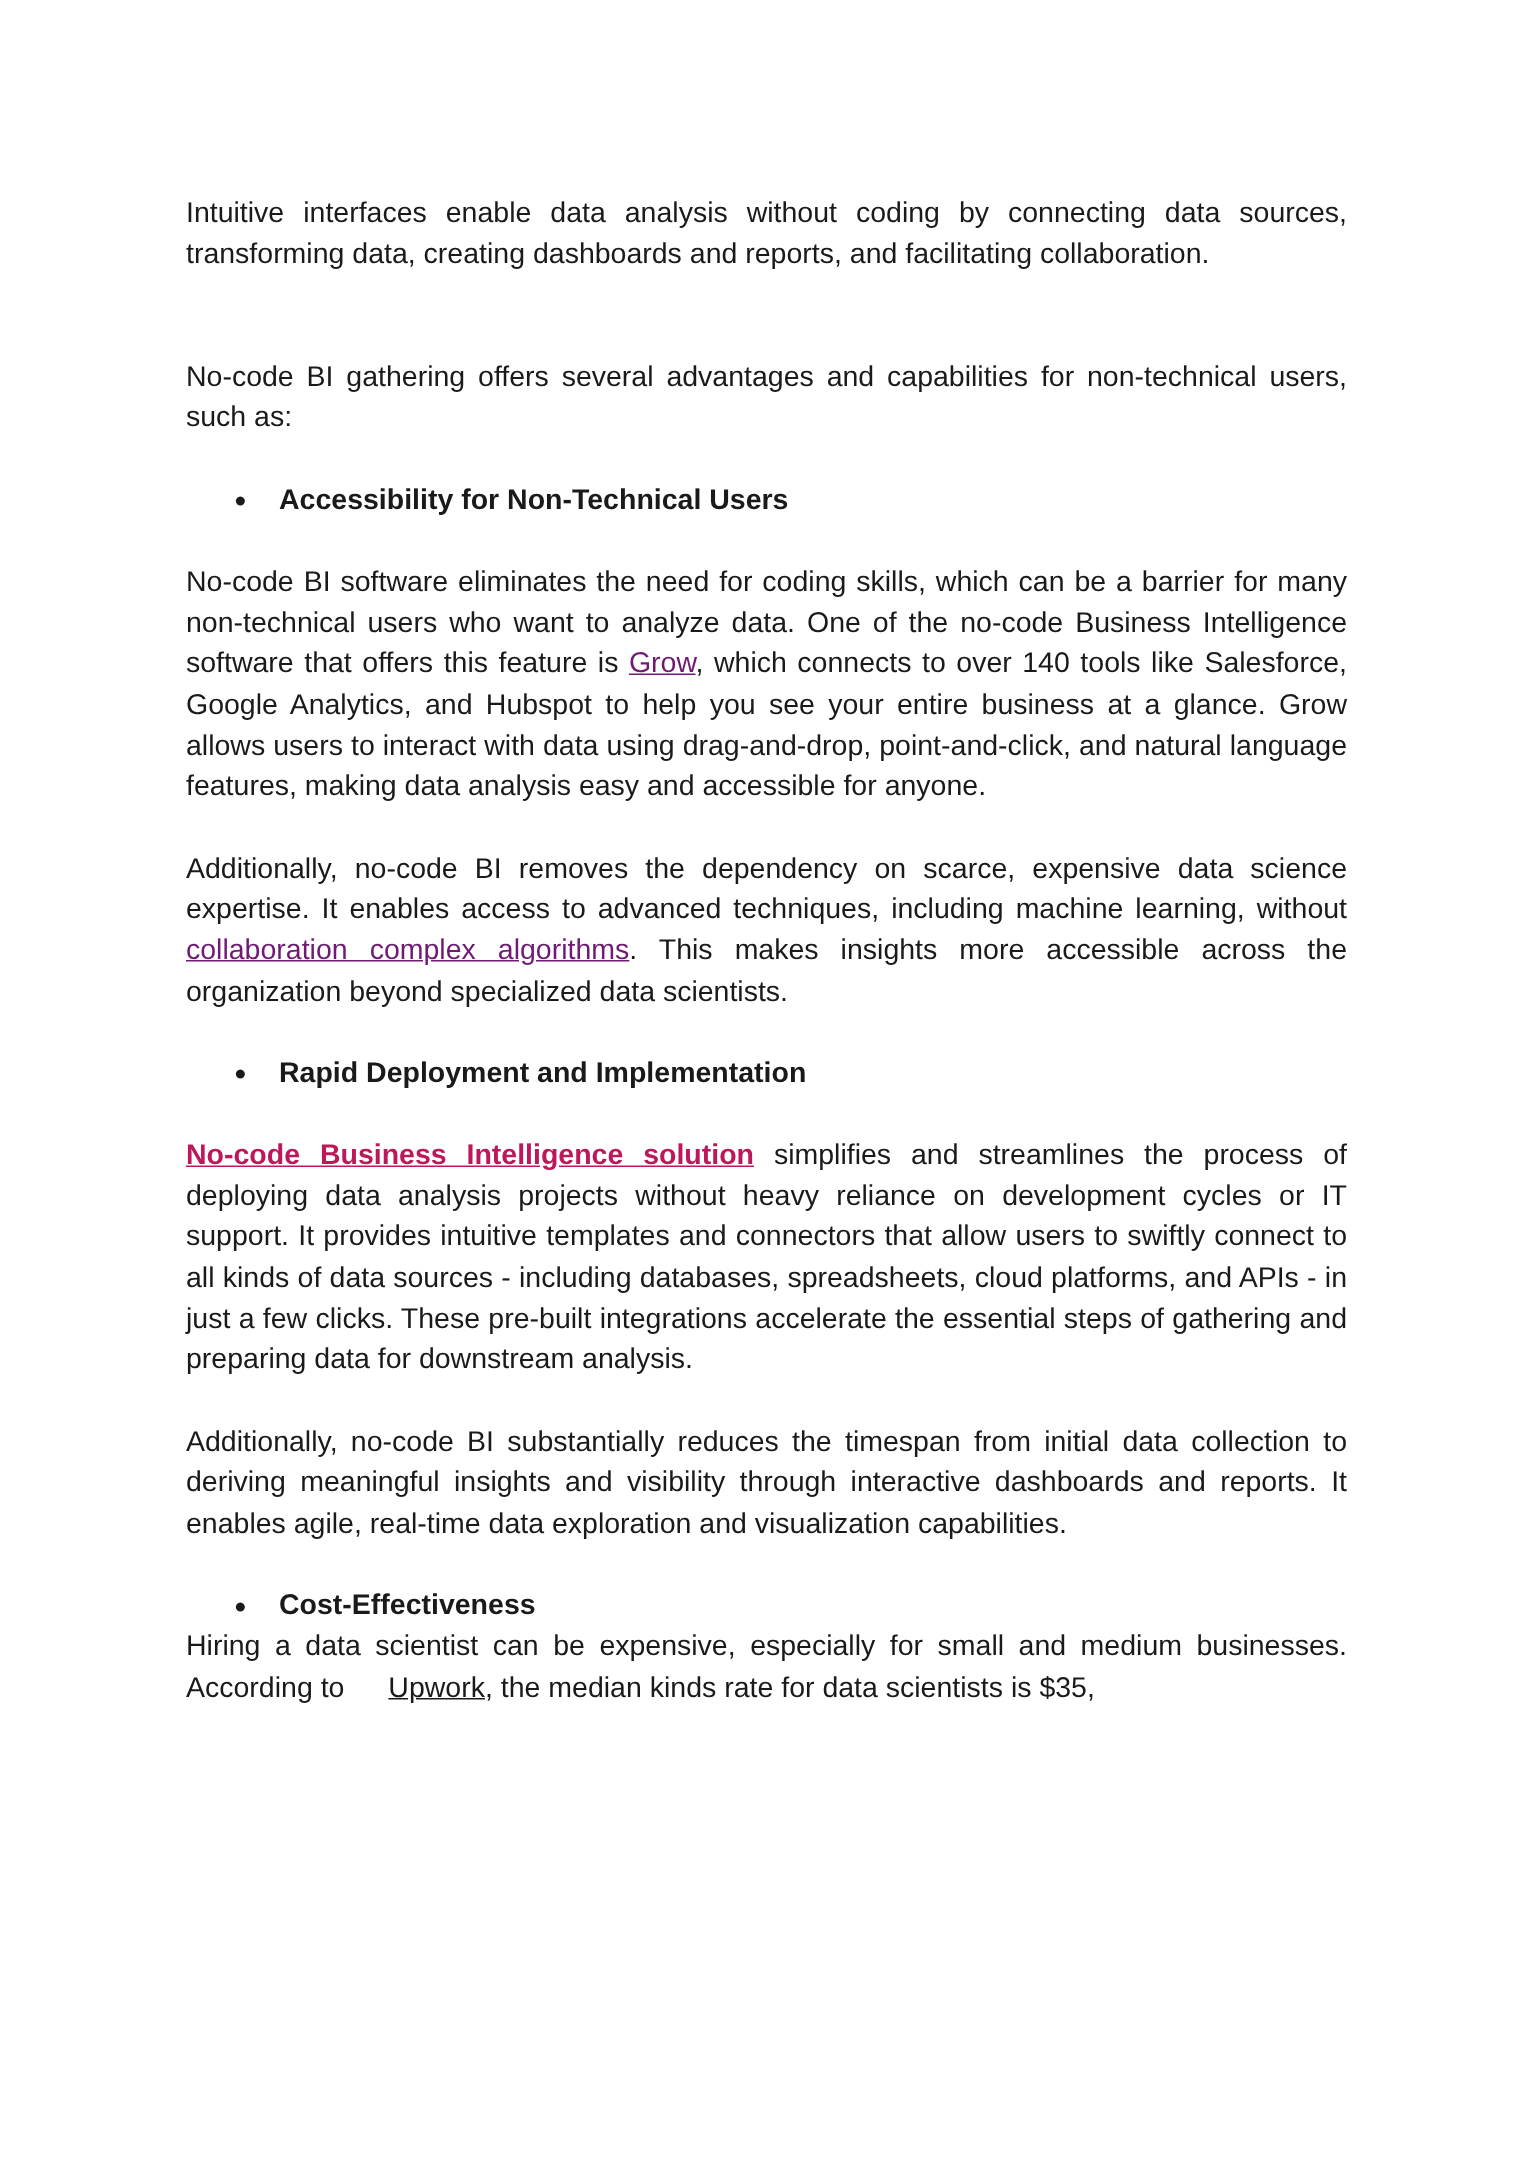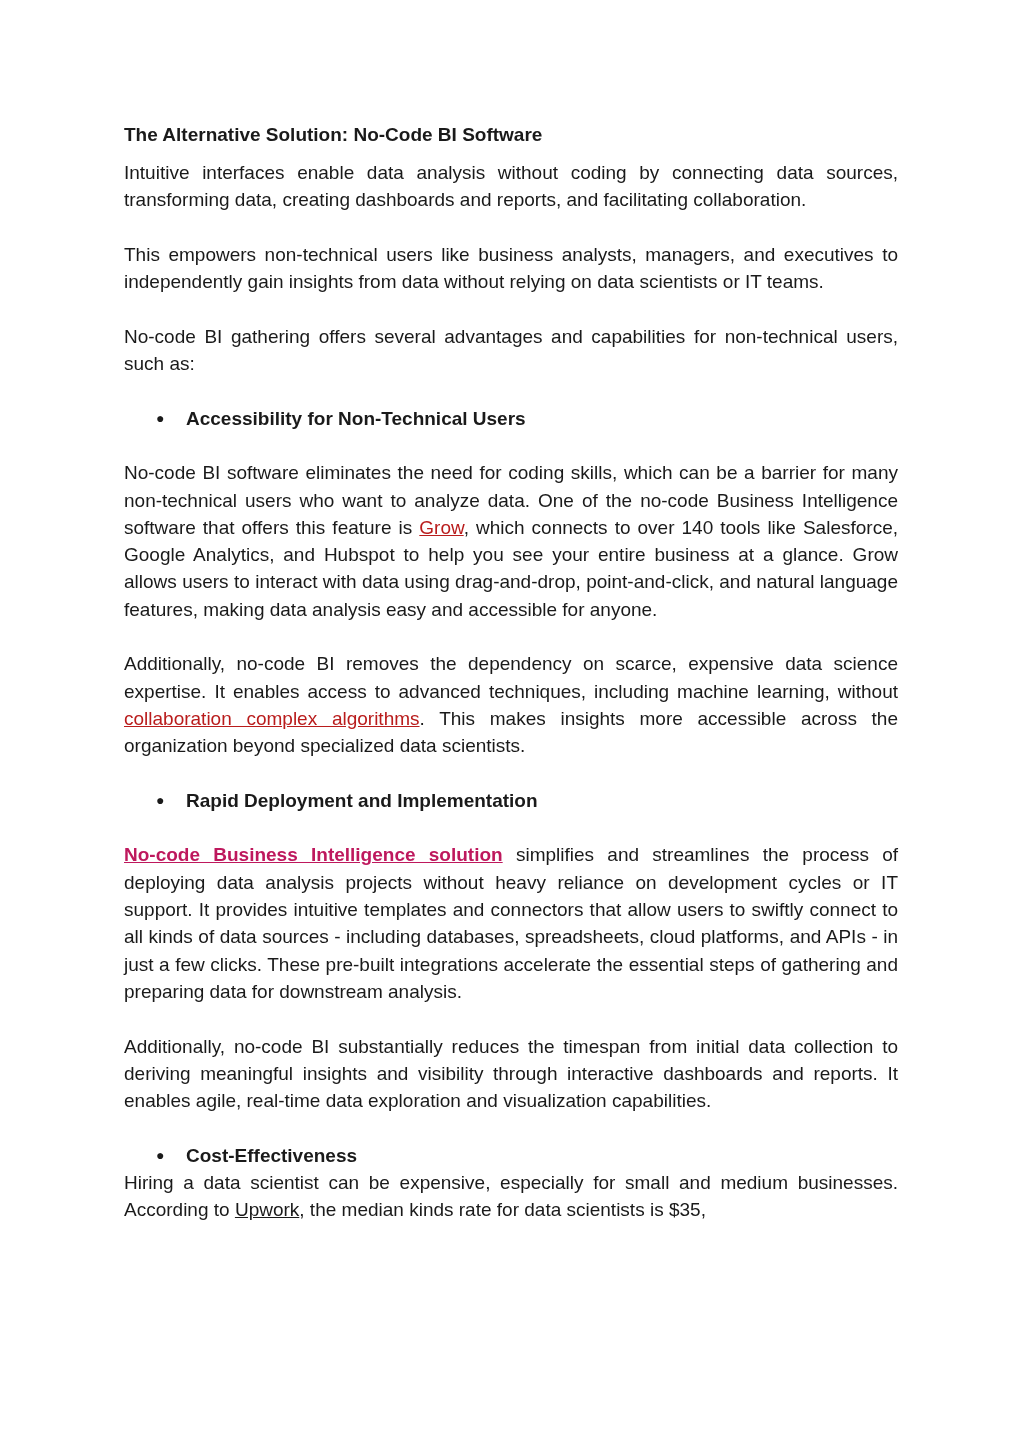--- a/index.html
+++ b/index.html
@@ -44,44 +44,43 @@
       margin: 0;
     }
     .bullet-dot {
       display: inline-block;
       width: 62px;
       padding-left: 32px;
       box-sizing: border-box;
       font-size: 14px;
     }
     a.link-blue {
-      color: #b91c1c;
+      color: #701a75;
       text-decoration: underline;
     }
     a.link-blue-bold {
       color: #be185d;
       font-weight: bold;
       text-decoration: underline;
     }
     a.link-black {
       color: #1a1a1a;
       text-decoration: underline;
+      margin-left: 24px;
     }
     .intro-p { margin-top: 9px; }
   </style>
 </head>
 <body>
 
 <div class="page">
-  <h1 class="doc-title">The Alternative Solution: No-Code BI Software</h1>
 
   <p class="intro-p">Intuitive interfaces enable data analysis without coding by connecting data sources, transforming data, creating dashboards and reports, and facilitating collaboration.</p>
   <div class="gap"></div>
 
-  <p>This empowers non-technical users like business analysts, managers, and executives to independently gain insights from data without relying on data scientists or IT teams.</p>
   <div class="gap"></div>
 
   <p>No-code BI gathering offers several advantages and capabilities for non-technical users, such as:</p>
   <div class="gap"></div>
 
   <div class="bullet-heading">
     <span class="bullet-dot">●</span>
     <span>Accessibility for Non-Technical Users</span>
   </div>
   <div class="gap"></div>

